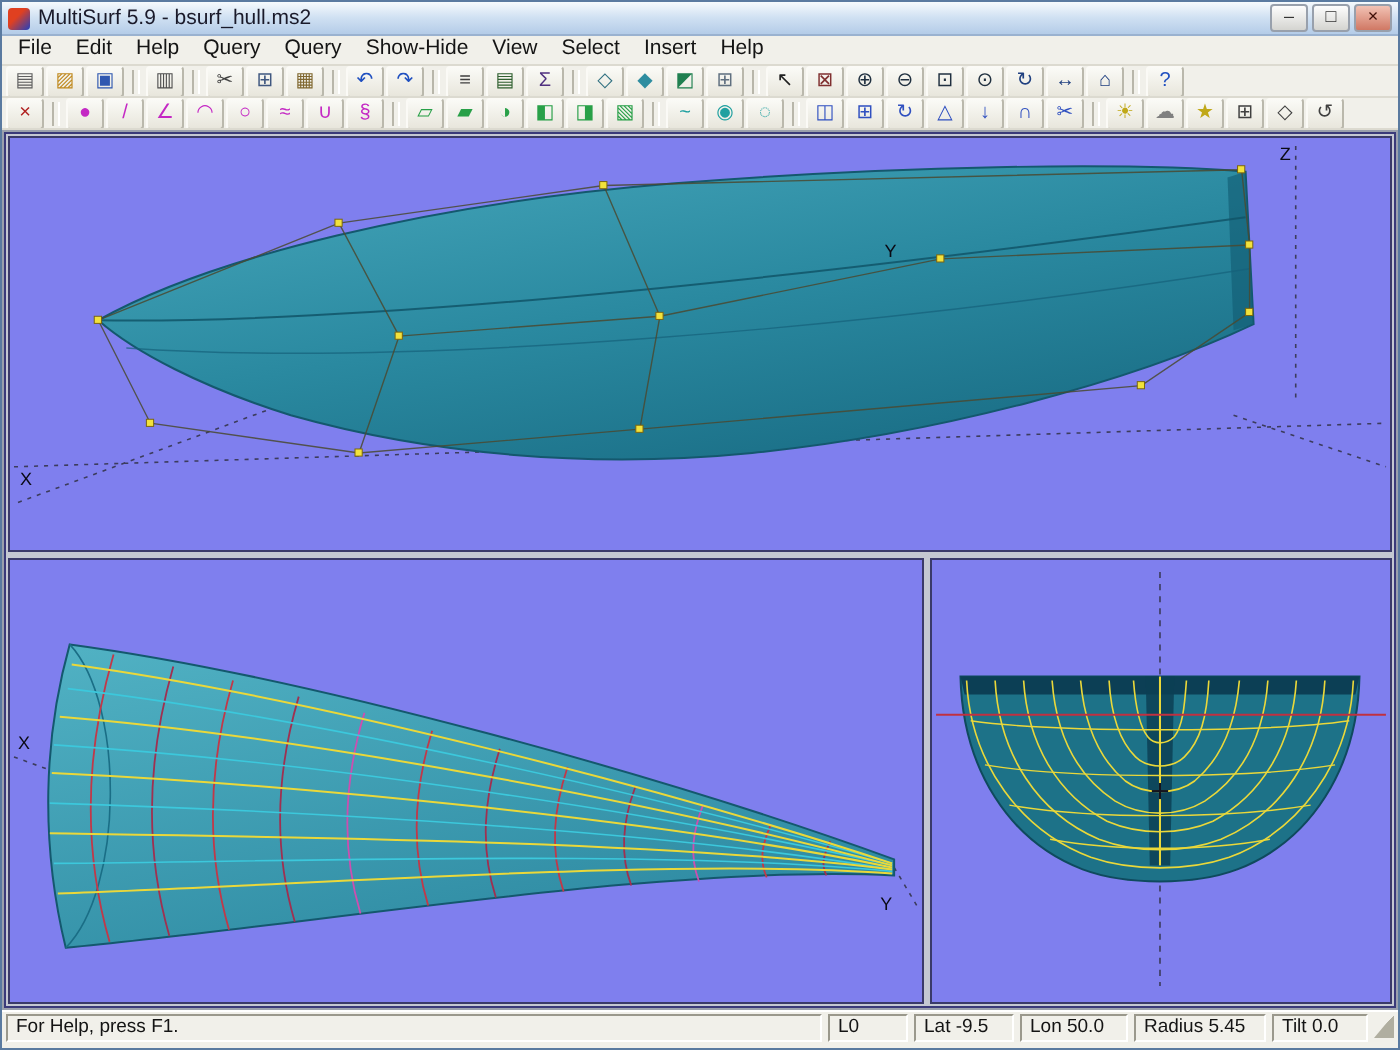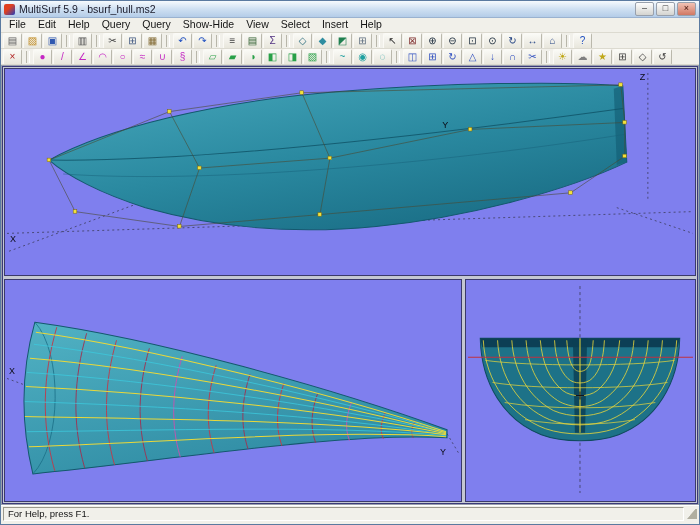--- a/index.html
+++ b/index.html
@@ -277,16 +277,23 @@
             </svg>
           </div>
         </div>
 
       </div>
     </div>
   </div>
 
   <div class="statusbar" data-name="statusbar">
     <span class="status-main" data-name="status-help">For Help, press F1.</span>
+    <span class="statusCells" data-name="status-cells">
+        <span class="status-cell" data-name="status-readout" style="min-width: 30px;">L0</span>
+        <span class="status-cell" data-name="status-lat" style="min-width: 40px;">Lat -9.5</span>
+        <span class="status-cell" data-name="status-lon" style="min-width: 44px;">Lon 50.0</span>
+        <span class="status-cell" data-name="status-radius" style="min-width: 56px;">Radius 5.45</span>
+        <span class="status-cell" data-name="status-tilt" style="min-width: 38px;">Tilt 0.0</span>
+      </span>
     <span class="grip" data-name="resize-grip"></span>
   </div>
 
 </div>
 
 </body></html>

